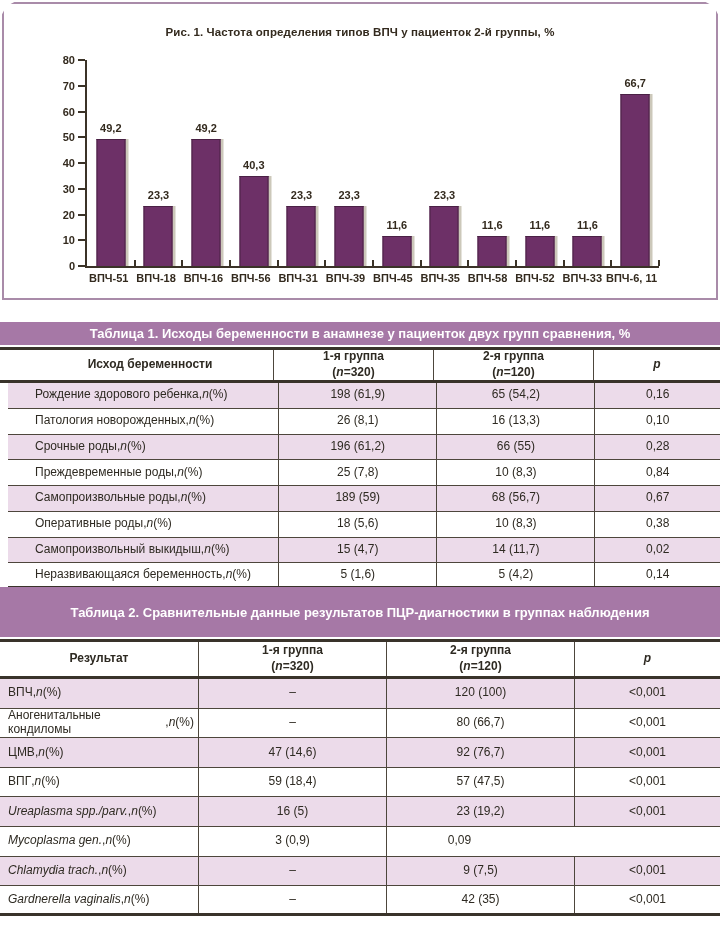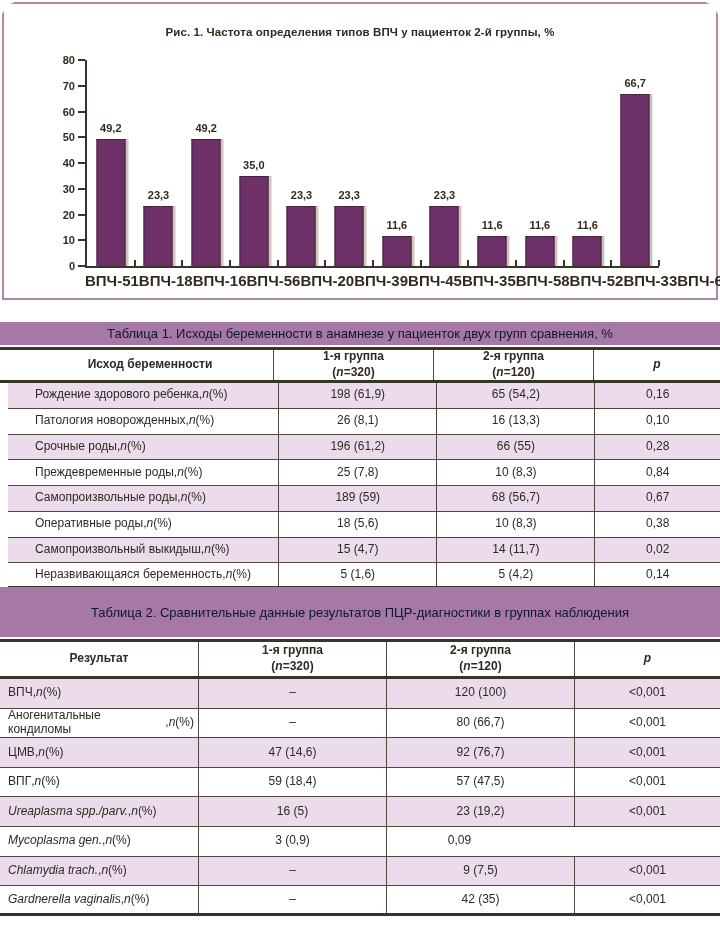--- a/index.html
+++ b/index.html
@@ -37,28 +37,28 @@
     width:29px; box-sizing:border-box;
     border:1px solid #4a2145; border-bottom:none;
     box-shadow:3px 0 0 #ccc8ba;
   }
   .bar-value {
     position:absolute; width:100%; text-align:center;
     font-weight:700; font-size:11px; color:#332a1e; line-height:1;
   }
   .xlabels { position:absolute; top:212px; left:0; width:572px; display:flex; }
   .xlabel {
-    flex:1; text-align:center; font-weight:700; font-size:15px;
+    flex:1; text-align:center; font-weight:700; font-size:11px;
     color:#332a1e; white-space:nowrap;
   }
 
   
   .dtable { position:absolute; left:0; width:720px; }
   .title-bar {
-    background:#a678a6; color:#0f172a; font-weight:400; font-size:13px;
+    background:#a678a6; color:#ffffff; font-weight:700; font-size:13px;
     display:flex; align-items:center; justify-content:center; text-align:center;
   }
   .thead {
     margin-top:2px; display:flex;
     border-top:3px solid #39332a; border-bottom:3px solid #39332a;
     background:#fff; box-sizing:border-box;
   }
   .hcell {
     display:flex; flex-direction:column; align-items:center; justify-content:center;
     font-weight:700; font-size:12px; line-height:1.3; box-sizing:border-box;
@@ -133,21 +133,21 @@
             <div class="bar-value" style="bottom: calc(29.125% + 5px);">23,3</div>
           </div>
           <div class="xtick" style="left: calc(16.6667% - 1px);"></div>
           <div class="bar-col" style="left: 16.6667%; width: 8.33333%;">
             <div class="bar" style="height: 61.5%; background: rgb(109, 48, 103);"></div>
             <div class="bar-value" style="bottom: calc(61.5% + 5px);">49,2</div>
           </div>
           <div class="xtick" style="left: calc(25% - 1px);"></div>
           <div class="bar-col" style="left: 25%; width: 8.33333%;">
             <div class="bar" style="height: 43.75%; background: rgb(109, 48, 103);"></div>
-            <div class="bar-value" style="bottom: calc(43.75% + 5px);">35,0</div>
+            <div class="bar-value" style="bottom: calc(43.75% + 5px);">40,3</div>
           </div>
           <div class="xtick" style="left: calc(33.3333% - 1px);"></div>
           <div class="bar-col" style="left: 33.3333%; width: 8.33333%;">
             <div class="bar" style="height: 29.125%; background: rgb(109, 48, 103);"></div>
             <div class="bar-value" style="bottom: calc(29.125% + 5px);">23,3</div>
           </div>
           <div class="xtick" style="left: calc(41.6667% - 1px);"></div>
           <div class="bar-col" style="left: 41.6667%; width: 8.33333%;">
             <div class="bar" style="height: 29.125%; background: rgb(109, 48, 103);"></div>
             <div class="bar-value" style="bottom: calc(29.125% + 5px);">23,3</div>
@@ -182,21 +182,21 @@
             <div class="bar" style="height: 83.375%; background: rgb(109, 48, 103);"></div>
             <div class="bar-value" style="bottom: calc(83.375% + 5px);">66,7</div>
           </div>
           <div class="xtick" style="left: calc(100% - 1px);"></div>
         </div>
       <div class="xlabels">
           <div class="xlabel">ВПЧ-51</div>
           <div class="xlabel">ВПЧ-18</div>
           <div class="xlabel">ВПЧ-16</div>
           <div class="xlabel">ВПЧ-56</div>
-          <div class="xlabel">ВПЧ-20</div>
+          <div class="xlabel">ВПЧ-31</div>
           <div class="xlabel">ВПЧ-39</div>
           <div class="xlabel">ВПЧ-45</div>
           <div class="xlabel">ВПЧ-35</div>
           <div class="xlabel">ВПЧ-58</div>
           <div class="xlabel">ВПЧ-52</div>
           <div class="xlabel">ВПЧ-33</div>
           <div class="xlabel">ВПЧ-6, 11</div>
         </div>
     </div>
   </div>

